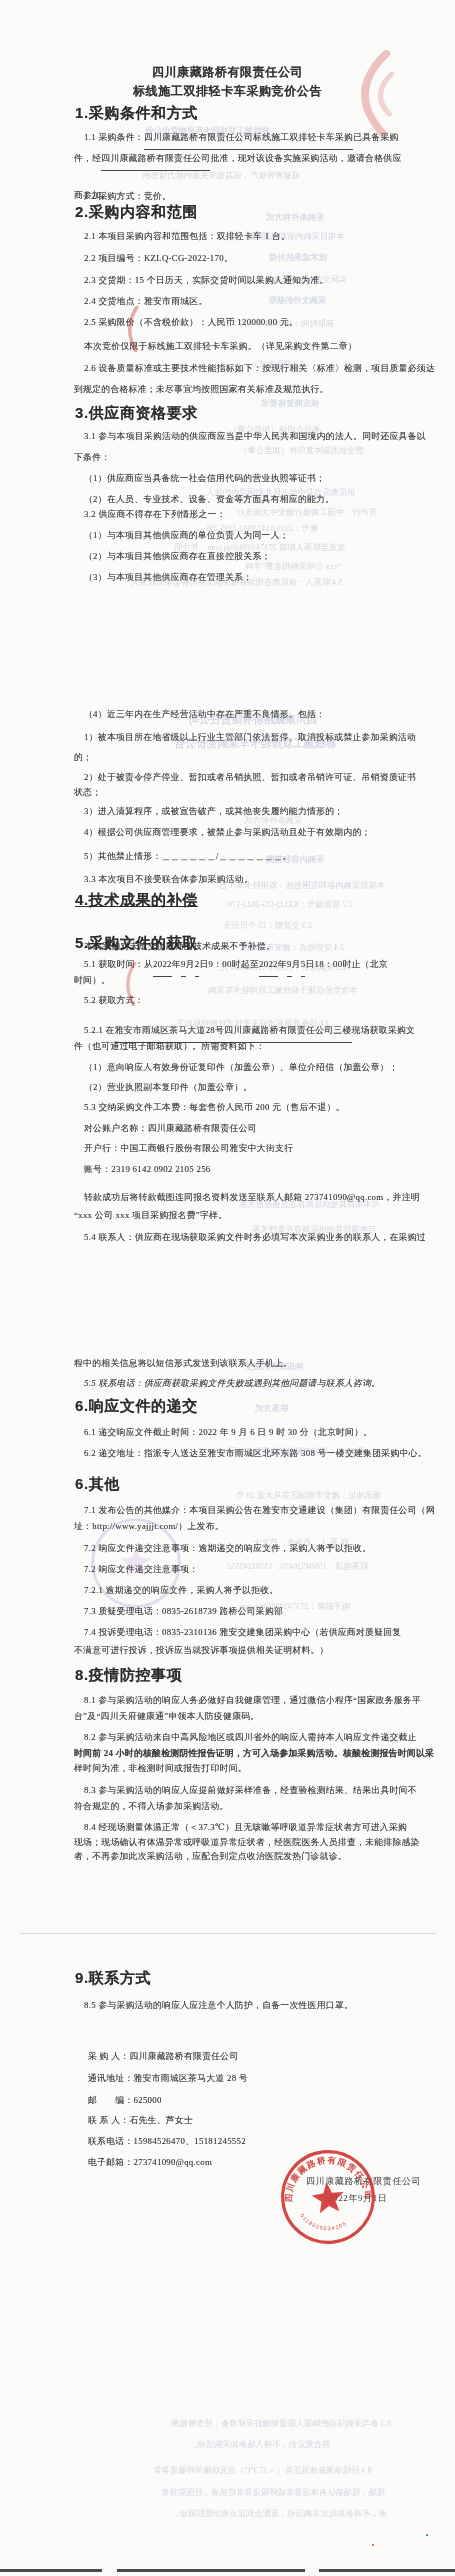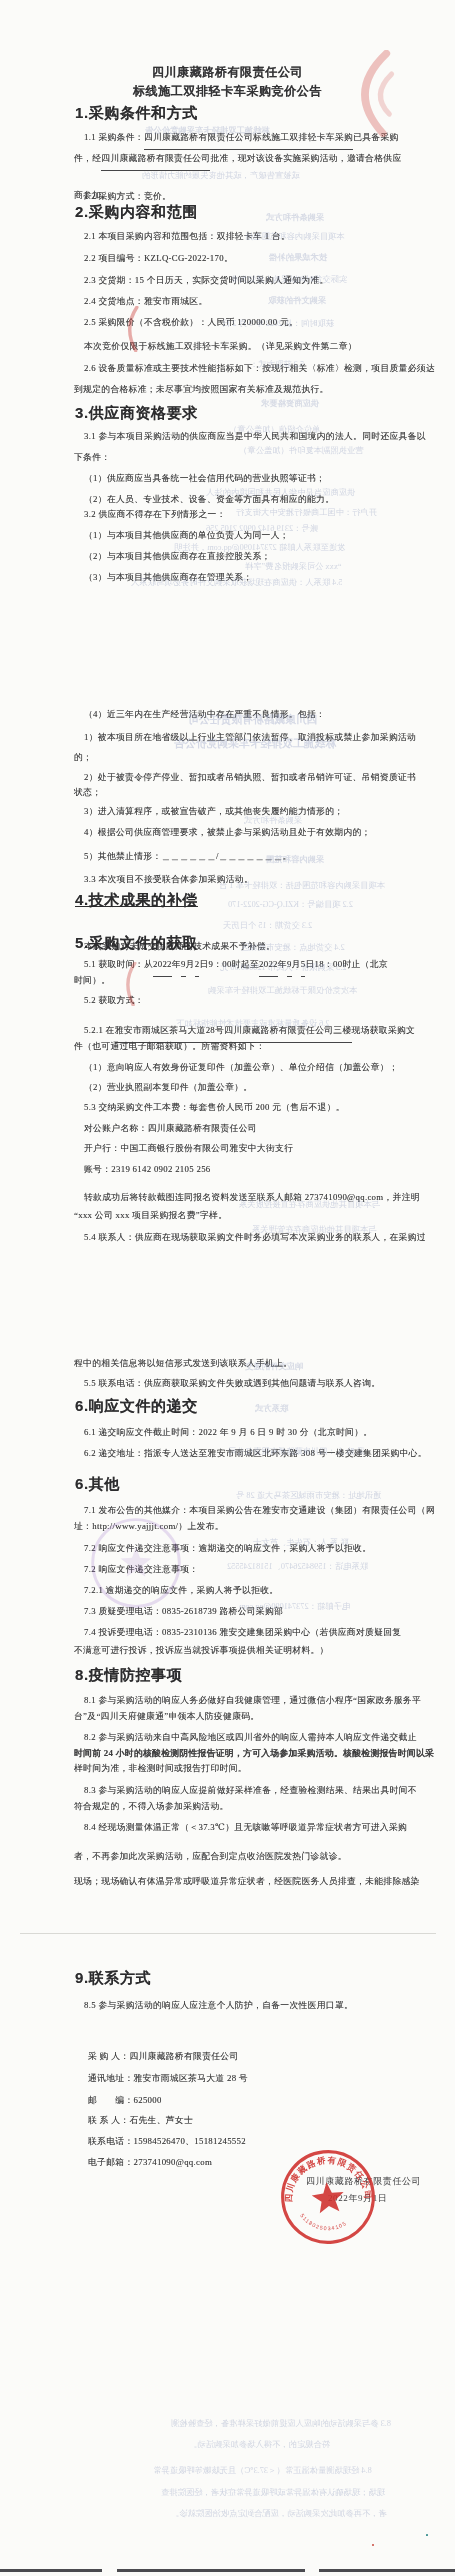--- a/index.html
+++ b/index.html
@@ -122,21 +122,21 @@
       <div class="ln" style="top: 1063px; left: 84px;">（1）意向响应人有效身份证复印件（加盖公章）、单位介绍信（加盖公章）；</div>
       <div class="ln" style="top: 1083px; left: 84px;">（2）营业执照副本复印件（加盖公章）。</div>
       <div class="ln" style="top: 1103px; left: 84px;">5.3 交纳采购文件工本费：每套售价人民币 200 元（售后不退）。</div>
       <div class="ln" style="top: 1124px; left: 84px;">对公账户名称：四川康藏路桥有限责任公司</div>
       <div class="ln" style="top: 1144px; left: 84px;">开户行：中国工商银行股份有限公司雅安中大街支行</div>
       <div class="ln" style="top: 1165px; left: 84px;">账号：2319 6142 0902 2105 256</div>
       <div class="ln" style="top: 1193px; left: 84px;">转款成功后将转款截图连同报名资料发送至联系人邮箱 273741090@qq.com，并注明</div>
       <div class="ln" style="top: 1211px; left: 74px;">“xxx 公司 xxx 项目采购报名费”字样。</div>
       <div class="ln" style="top: 1233px; left: 84px;">5.4 联系人：供应商在现场获取采购文件时务必填写本次采购业务的联系人，在采购过</div>
       <div class="ln" style="top: 1359px; left: 74px;">程中的相关信息将以短信形式发送到该联系人手机上。</div>
-      <div class="ln" style="top: 1379px; left: 84px;">5.5 联系电话：供应商获取采购文件失败或遇到其他问题请与联系人咨询。</div>
+      <div class="ln" style="top: 1379px; left: 84px; font-style: italic;">5.5 联系电话：供应商获取采购文件失败或遇到其他问题请与联系人咨询。</div>
       <div class="ln h" style="top: 1398px; left: 75px;">6.响应文件的递交</div>
       <div class="ln" style="top: 1428px; left: 84px;">6.1 递交响应文件截止时间：2022 年 9 月 6 日 9 时 30 分（北京时间）。</div>
       <div class="ln" style="top: 1449px; left: 84px;">6.2 递交地址：指派专人送达至雅安市雨城区北环东路 308 号一楼交建集团采购中心。</div>
       <div class="ln h" style="top: 1476px; left: 75px;">6.其他</div>
       <div class="ln" style="top: 1506px; left: 84px;">7.1 发布公告的其他媒介：本项目采购公告在雅安市交通建设（集团）有限责任公司（网</div>
       <div class="ln" style="top: 1522px; left: 74px;">址：http://www.yajjjt.com/）上发布。</div>
       <div class="ln" style="top: 1544px; left: 84px;">7.2 响应文件递交注意事项：逾期递交的响应文件，采购人将予以拒收。</div>
       <div class="ln" style="top: 1565px; left: 84px;">7.2 响应文件递交注意事项：</div>
       <div class="ln" style="top: 1586px; left: 84px;">7.2.1 逾期递交的响应文件，采购人将予以拒收。</div>
       <div class="ln" style="top: 1607px; left: 84px;">7.3 质疑受理电话：0835-2618739 路桥公司采购部</div>
@@ -144,21 +144,21 @@
       <div class="ln" style="top: 1646px; left: 74px;">不满意可进行投诉，投诉应当就投诉事项提供相关证明材料。）</div>
       <div class="ln h" style="top: 1667px; left: 75px;">8.疫情防控事项</div>
       <div class="ln" style="top: 1696px; left: 84px;">8.1 参与采购活动的响应人务必做好自我健康管理，通过微信小程序“国家政务服务平</div>
       <div class="ln" style="top: 1712px; left: 74px;">台”及“四川天府健康通”申领本人防疫健康码。</div>
       <div class="ln" style="top: 1733px; left: 84px;">8.2 参与采购活动来自中高风险地区或四川省外的响应人需持本人响应文件递交截止</div>
       <div class="ln" style="top: 1749px; left: 74px; font-weight: bold;">时间前 24 小时的核酸检测阴性报告证明，方可入场参加采购活动。核酸检测报告时间以采</div>
       <div class="ln" style="top: 1764px; left: 74px;">样时间为准，非检测时间或报告打印时间。</div>
       <div class="ln" style="top: 1786px; left: 84px;">8.3 参与采购活动的响应人应提前做好采样准备，经查验检测结果、结果出具时间不</div>
       <div class="ln" style="top: 1802px; left: 74px;">符合规定的，不得入场参加采购活动。</div>
       <div class="ln" style="top: 1823px; left: 84px;">8.4 经现场测量体温正常（＜37.3℃）且无咳嗽等呼吸道异常症状者方可进入采购</div>
-      <div class="ln" style="top: 1838px; left: 74px; margin-top: 39px;">现场；现场确认有体温异常或呼吸道异常症状者，经医院医务人员排查，未能排除感染</div>
+      <div class="ln" style="top: 1838px; left: 74px;">现场；现场确认有体温异常或呼吸道异常症状者，经医院医务人员排查，未能排除感染</div>
       <div class="ln" style="top: 1852px; left: 74px;">者，不再参加此次采购活动，应配合到定点收治医院发热门诊就诊。</div>
       <div class="ln" style="top: 2001px; left: 84px;">8.5 参与采购活动的响应人应注意个人防护，自备一次性医用口罩。</div>
       <div class="ln h" style="top: 1970px; left: 75px; text-align: right;">9.联系方式</div>
       <div class="ln" style="top: 2052px; left: 88px;">采 购 人：四川康藏路桥有限责任公司</div>
       <div class="ln" style="top: 2074px; left: 88px;">通讯地址：雅安市雨城区茶马大道 28 号</div>
       <div class="ln" style="top: 2096px; left: 88px;">邮　　编：625000</div>
       <div class="ln" style="top: 2116px; left: 88px;">联 系 人：石先生、芦女士</div>
       <div class="ln" style="top: 2137px; left: 88px;">联系电话：15984526470、15181245552</div>
       <div class="ln" style="top: 2158px; left: 88px;">电子邮箱：273741090@qq.com</div>
     </div>

